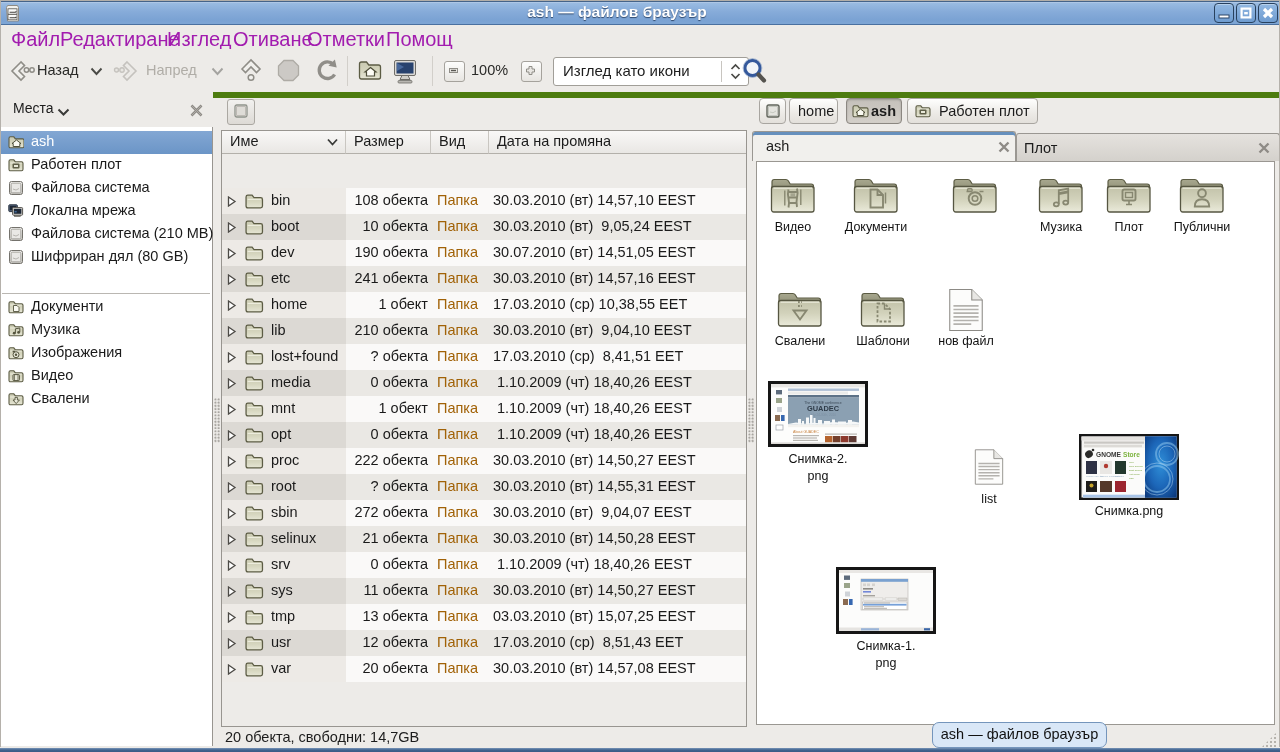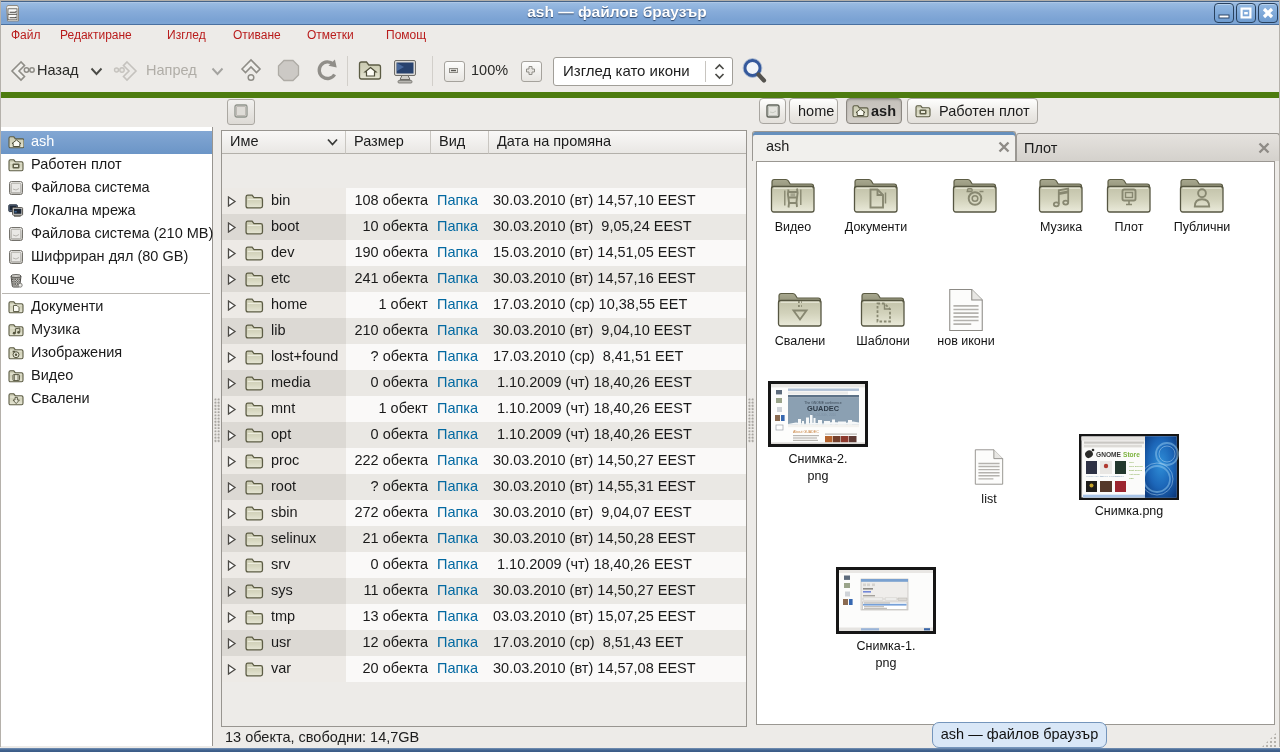--- a/index.html
+++ b/index.html
@@ -7,28 +7,28 @@
 #win{position:absolute;left:0;top:0;width:1152px;height:752px;}
 
 #titlebar{left:0;top:0;width:1280px;height:24px;background:linear-gradient(#9ebfe4,#86abd9 45%,#7aa2d3 80%,#7ea6d5);border-top:1px solid #b3afa9;box-shadow:inset 0 1px 0 #45648a, inset 0 2px 0 #aec7e6;}
 #titlebar .tline{position:absolute;left:0;bottom:0;width:100%;height:1px;background:#4a70a0;}
 #title-ic{left:5px;top:5px;}
 #title-txt{left:0;top:3px;width:1234px;text-align:center;font-size:15.5px;font-weight:bold;color:#fff;text-shadow:0 1px 1px rgba(20,40,70,.75);}
 .wbtn{position:absolute;top:3px;width:18px;height:18px;border:1px solid #28415e;border-radius:4px;background:linear-gradient(#92b8e2,#6f9cd0);box-shadow:inset 0 1px 0 rgba(255,255,255,.35);}
 .wbtn svg{position:absolute;left:2px;top:2px;}
 
 #menubar{left:0;top:25px;width:1280px;height:24px;background:#edebe8;}
-#menubar span{position:absolute;top:3px;font-size:12px;color:#b91c1c;}
+#menubar span{position:absolute;top:3px;font-size:20px;color:#a21caf;}
 
 #toolbar{left:0;top:49px;width:1280px;height:43px;background:#edebe8;border-bottom:6px solid #4d7c0f;}
 #toolbar .lbl{position:absolute;top:13px;font-size:14.5px;color:#2a2a28;}
 #toolbar .dis{color:#b0ada7;}
 .tsep{position:absolute;top:7px;width:1px;height:30px;background:#d2cfca;}
 .zbtn{position:absolute;top:12px;width:19px;height:19px;border:1px solid #a5a29c;border-radius:3px;background:linear-gradient(#fdfdfc,#e7e5e1);}
-#combo{position:absolute;left:553px;top:8px;width:178px;height:27px;background:#fff;border:1px solid #a19e98;border-radius:3px;}
+#combo{position:absolute;left:553px;top:8px;width:178px;height:27px;background:#fff;border:1px solid #a19e98;border-radius:3px;padding-left:16px;}
 #combo .ct{position:absolute;left:9px;top:4px;font-size:15px;color:#1c1c1c;}
 #combo .cd{position:absolute;right:26px;top:3px;width:1px;height:21px;background:#c8c5c0;}
 
 #sidehdr{left:0;top:92px;width:213px;height:35px;background:#edebe8;}
 #sidehdr .t{position:absolute;left:13px;top:8px;font-size:14px;color:#1c1c1c;}
 #sidebar{left:0;top:127px;width:213px;height:619px;background:#fff;border-right:1px solid #989590;box-sizing:border-box;}
 .srow{position:absolute;left:0;width:212px;height:23px;font-size:14.5px;color:#1a1a1a;}
 .srow svg{position:absolute;left:8px;top:3px;}
 .srow .t{position:absolute;left:31px;top:2px;white-space:nowrap;}
 .srow.sel{background:linear-gradient(#83a7d3,#6b95c7);color:#fff;}
@@ -41,21 +41,21 @@
 .lrow{position:absolute;left:0;width:524px;height:26px;margin-top:33px;}
 .lrow.odd{background:#faf9f8;}
 .lrow.even{background:#eae8e4;}
 .lrow .nc{position:absolute;left:0;top:0;width:124px;height:26px;}
 .lrow.odd .nc{background:#edeae6;}
 .lrow.even .nc{background:#dcd9d4;}
 .lrow svg.ex{position:absolute;left:5px;top:8px;}
 .lrow svg.fo{position:absolute;left:22px;top:4px;}
 .lrow .nm{position:absolute;left:49px;top:4px;font-size:14.5px;color:#1a1a1a;}
 .lrow .sz{position:absolute;left:126px;top:4px;width:80px;text-align:right;font-size:14.5px;color:#1a1a1a;}
-.lrow .vd{position:absolute;left:215px;top:4px;font-size:14.5px;color:#0369a1;}
+.lrow .vd{position:absolute;left:215px;top:4px;font-size:14.5px;color:#a16207;}
 .lrow .dt{position:absolute;left:271px;top:4px;font-size:14.5px;color:#1a1a1a;white-space:pre;}
 #statusbar{left:217px;top:727px;width:1063px;height:20px;background:#edebe8;}
 #statusbar .t{position:absolute;left:8px;top:2px;font-size:14.5px;color:#1c1c1c;}
 
 .bbtn{position:absolute;top:98px;height:26px;border:1px solid #a8a5a0;border-radius:4px;background:linear-gradient(#fefefd,#eceae6 60%,#e3e0db);box-sizing:border-box;font-size:14.5px;color:#1c1c1c;}
 .bbtn.pressed{background:linear-gradient(#c4c0ba,#d3cfc9);border-color:#8b8781;box-shadow:inset 0 1px 2px rgba(0,0,0,.2);}
 #tabbar{left:750px;top:131px;width:530px;height:30px;}
 #tab1{position:absolute;left:2px;top:0;width:264px;height:30px;background:#f1f0ed;border:1px solid #9a9792;border-bottom:none;border-radius:3px 3px 0 0;box-shadow:inset 0 3px 0 #6690bd;box-sizing:border-box;}
 #tab2{position:absolute;left:266px;top:2px;width:264px;height:28px;background:linear-gradient(#e5e2de,#d4d1cc);border:1px solid #9a9792;border-bottom:none;border-radius:3px 3px 0 0;box-sizing:border-box;}
 .tabt{position:absolute;left:13px;top:6px;font-size:14.5px;color:#1c1c1c;}
@@ -210,20 +210,30 @@
           <path d="M2.5 11 L6.5 15 L10.5 11" fill="none" stroke="#4a4a46" stroke-width="1.7"></path>
         </svg>
       </div>
 <svg class="abs" style="left:741px;top:8px" width="27" height="28" viewBox="0 0 27 28">
         <circle cx="11.5" cy="11" r="7.6" fill="#f2f5f9" stroke="#35599c" stroke-width="3.1"></circle>
         <circle cx="11.5" cy="11" r="9.4" fill="none" stroke="#96a9c8" stroke-width="1" opacity=".7"></circle>
         <path d="M17.5 17.5 L23 23.5" stroke="#55534f" stroke-width="4.2" stroke-linecap="round"></path>
       </svg>
 </div>
 
+<div class="abs" id="sidehdr">
+      <span class="t">Места</span>
+<svg class="abs" style="left:57px;top:16px" width="13" height="9" viewBox="0 0 13 9">
+        <path d="M1.5 1.5 L6.5 6.5 L11.5 1.5" fill="none" stroke="#3a3a38" stroke-width="2"></path>
+      </svg>
+<svg class="abs" style="left:189px;top:11px" width="15" height="15" viewBox="0 0 15 15">
+        <path d="M2.5 2.5 L12.5 12.5 M12.5 2.5 L2.5 12.5" stroke="#8e8b86" stroke-width="2.6"></path>
+        <path d="M2.5 2.5 L12.5 12.5 M12.5 2.5 L2.5 12.5" stroke="#aeaba6" stroke-width="1"></path>
+      </svg>
+</div>
 <div class="abs" id="sidebar">
 <div class="srow sel" style="top:4px">
         <svg width="16" height="16" viewBox="0 0 16 16">
           <path d="M1 4.2 Q1 2.8 2.4 2.8 h3.4 l1.6 2.1 h7.2 q1.4 0 1.4 1.4 v6 q0 1.4-1.4 1.4 H2.4 Q1 13.7 1 12.3 Z" fill="url(#gf)" stroke="#5c5c44" stroke-width="1.1"></path>
           <path d="M8.5 6 l4.5 3.5 h-1.2 v3 h-6.6 v-3 H4 Z" fill="#fafaf2" stroke="#4e4e3a"></path>
         </svg>
         <span class="t">ash</span>
       </div>
 <div class="srow" style="top:27px">
         <svg width="16" height="16" viewBox="0 0 16 16">
@@ -261,34 +271,20 @@
         <span class="t">Файлова система (210 MB)</span>
       </div>
 <div class="srow" style="top:119px">
         <svg width="16" height="16" viewBox="0 0 16 16">
           <rect x="1.5" y="1.5" width="13" height="13" rx="2" fill="url(#gdr)" stroke="#74726c"></rect>
           <rect x="3.2" y="3.2" width="9.6" height="9.6" rx="1" fill="#e9e8e5" stroke="#9b9993" stroke-width=".8"></rect>
           <path d="M5 9 q3 2.4 6-.5" fill="none" stroke="#b7b5b0" stroke-width="1"></path>
         </svg>
         <span class="t">Шифриран дял (80 GB)</span>
       </div>
-<div class="srow" style="top:142px">
-        <svg width="16" height="16" viewBox="0 0 16 16">
-          <defs>
-            <pattern id="mesh" width="2.4" height="2.4" patternUnits="userSpaceOnUse">
-              <path d="M0 0 L2.4 2.4 M2.4 0 L0 2.4" stroke="#55534e" stroke-width=".7"></path>
-            </pattern>
-          </defs>
-          <path d="M3 4 h10 l-1.3 10 q-0.2 1-1.2 1 H5.5 q-1 0-1.2-1 Z" fill="#cfcdc9" stroke="#4a4844"></path>
-          <path d="M3.6 5 h8.8 l-1.1 9 H4.7 Z" fill="url(#mesh)"></path>
-          <ellipse cx="8" cy="4" rx="5" ry="1.4" fill="#e3e1dd" stroke="#4a4844" stroke-width=".9"></ellipse>
-          <circle cx="12.2" cy="13.2" r="2" fill="#e9e8e4" stroke="#6a6864" stroke-width=".8"></circle>
-        </svg>
-        <span class="t">Кошче</span>
-      </div>
 <div id="ssep" style="top:166px"></div>
 <div class="srow" style="top:169px">
         <svg width="16" height="16" viewBox="0 0 16 16">
           <use href="#sfold" width="16" height="16"></use>
           <path d="M5.5 6.5 h3.5 l2 2 v4 h-5.5 z" fill="#fafaf2" stroke="#55553f" stroke-width=".9"></path>
         </svg>
         <span class="t">Документи</span>
       </div>
 <div class="srow" style="top:192px">
         <svg width="16" height="16" viewBox="0 0 16 16">
@@ -380,21 +376,21 @@
         <svg class="ex" width="10" height="11" viewBox="0 0 10 11">
           <path d="M1.5 1 L8 5.5 L1.5 10 Z" fill="#fff" stroke="#4c4a46" stroke-width="1.3"></path>
         </svg>
         <svg class="fo" width="20" height="18" viewBox="0 0 18 17">
           <path d="M1.5 4.7 Q1.5 3 3.2 3 h4 l1.8 2.3 h6.3 q1.7 0 1.7 1.7 v6.3 q0 1.7-1.7 1.7 H3.2 q-1.7 0-1.7-1.7 Z" fill="url(#gf)" stroke="#5c5c44" stroke-width="1.2"></path>
           <path d="M3 7 h12.5" stroke="#f2f2e4" opacity=".9"></path>
         </svg>
         <span class="nm">dev</span>
         <span class="sz">190 обекта</span>
         <span class="vd">Папка</span>
-        <span class="dt">15.03.2010 (вт) 14,51,05 EEST</span>
+        <span class="dt">30.07.2010 (вт) 14,51,05 EEST</span>
       </div>
 <div class="lrow even" style="top:102px">
         <div class="nc"></div>
         <svg class="ex" width="10" height="11" viewBox="0 0 10 11">
           <path d="M1.5 1 L8 5.5 L1.5 10 Z" fill="#fff" stroke="#4c4a46" stroke-width="1.3"></path>
         </svg>
         <svg class="fo" width="20" height="18" viewBox="0 0 18 17">
           <path d="M1.5 4.7 Q1.5 3 3.2 3 h4 l1.8 2.3 h6.3 q1.7 0 1.7 1.7 v6.3 q0 1.7-1.7 1.7 H3.2 q-1.7 0-1.7-1.7 Z" fill="url(#gf)" stroke="#5c5c44" stroke-width="1.2"></path>
           <path d="M3 7 h12.5" stroke="#f2f2e4" opacity=".9"></path>
         </svg>
@@ -608,21 +604,21 @@
           <path d="M1.5 4.7 Q1.5 3 3.2 3 h4 l1.8 2.3 h6.3 q1.7 0 1.7 1.7 v6.3 q0 1.7-1.7 1.7 H3.2 q-1.7 0-1.7-1.7 Z" fill="url(#gf)" stroke="#5c5c44" stroke-width="1.2"></path>
           <path d="M3 7 h12.5" stroke="#f2f2e4" opacity=".9"></path>
         </svg>
         <span class="nm">var</span>
         <span class="sz">20 обекта</span>
         <span class="vd">Папка</span>
         <span class="dt">30.03.2010 (вт) 14,57,08 EEST</span>
       </div>
 </div>
 <div class="abs" id="statusbar">
-      <span class="t">13 обекта, свободни: 14,7GB</span>
+      <span class="t">20 обекта, свободни: 14,7GB</span>
     </div>
 <div class="dots" style="left:214px;top:398px"></div>
 <div class="dots" style="left:748px;top:398px"></div>
 
 <div class="bbtn" style="left:759px;width:27px">
       <svg style="position:absolute;left:5px;top:4px" width="16" height="16" viewBox="0 0 16 16">
         <rect x="2" y="2" width="12" height="12" rx="1.8" fill="#f2f2ef" stroke="#5f635a" stroke-width="1.4"></rect>
         <rect x="3.6" y="3.6" width="8.8" height="8.8" fill="#e4e4df" stroke="#b9bcb4" stroke-width=".8"></rect>
         <path d="M5 9 q3 2 6-1" stroke="#c6c9c1" fill="none"></path>
       </svg>
@@ -728,21 +724,21 @@
         <use href="#bigfold" width="48" height="40"></use>
         <g stroke="#84846d" stroke-width="1.8" fill="none" opacity=".95">
           <path d="M18.5 14.5 h7 l5.5 5.5 V32.5 h-12.5 z" stroke-dasharray="2.6 1.8"></path>
           <path d="M25.5 14.5 v5.5 h5.5" stroke-width="1.4"></path>
         </g>
       </svg>
 <div class="ilabel" style="left:61px;top:172px;width:130px">Шаблони</div>
 <svg style="position:absolute;left:191px;top:126px" width="36" height="44" viewBox="0 0 34 42">
         <use href="#spage" width="34" height="42"></use>
       </svg>
-<div class="ilabel" style="left:144px;top:172px;width:130px">нов икони</div>
+<div class="ilabel" style="left:144px;top:172px;width:130px">нов файл</div>
 <svg style="position:absolute;left:11px;top:219px" width="100" height="66" viewBox="0 0 100 66">
 <rect x="0" y="0" width="100" height="66" fill="#161616"></rect>
 <rect x="3" y="3" width="94" height="60" fill="#fdfdfc"></rect>
 <rect x="3" y="3" width="94" height="3.4" fill="#e8e6e3"></rect>
 <rect x="20" y="7.5" width="71" height="2.4" fill="#aebfd4"></rect>
 <rect x="20" y="10.5" width="60" height="3" fill="#ececea"></rect>
 <g fill="#5d6b7c">
           <rect x="8" y="9" width="6" height="4.4"></rect>
           <rect x="8" y="17" width="6" height="5" fill="#9aa48a"></rect>
           <rect x="9" y="26" width="5" height="5" fill="#cfd3d8"></rect>

